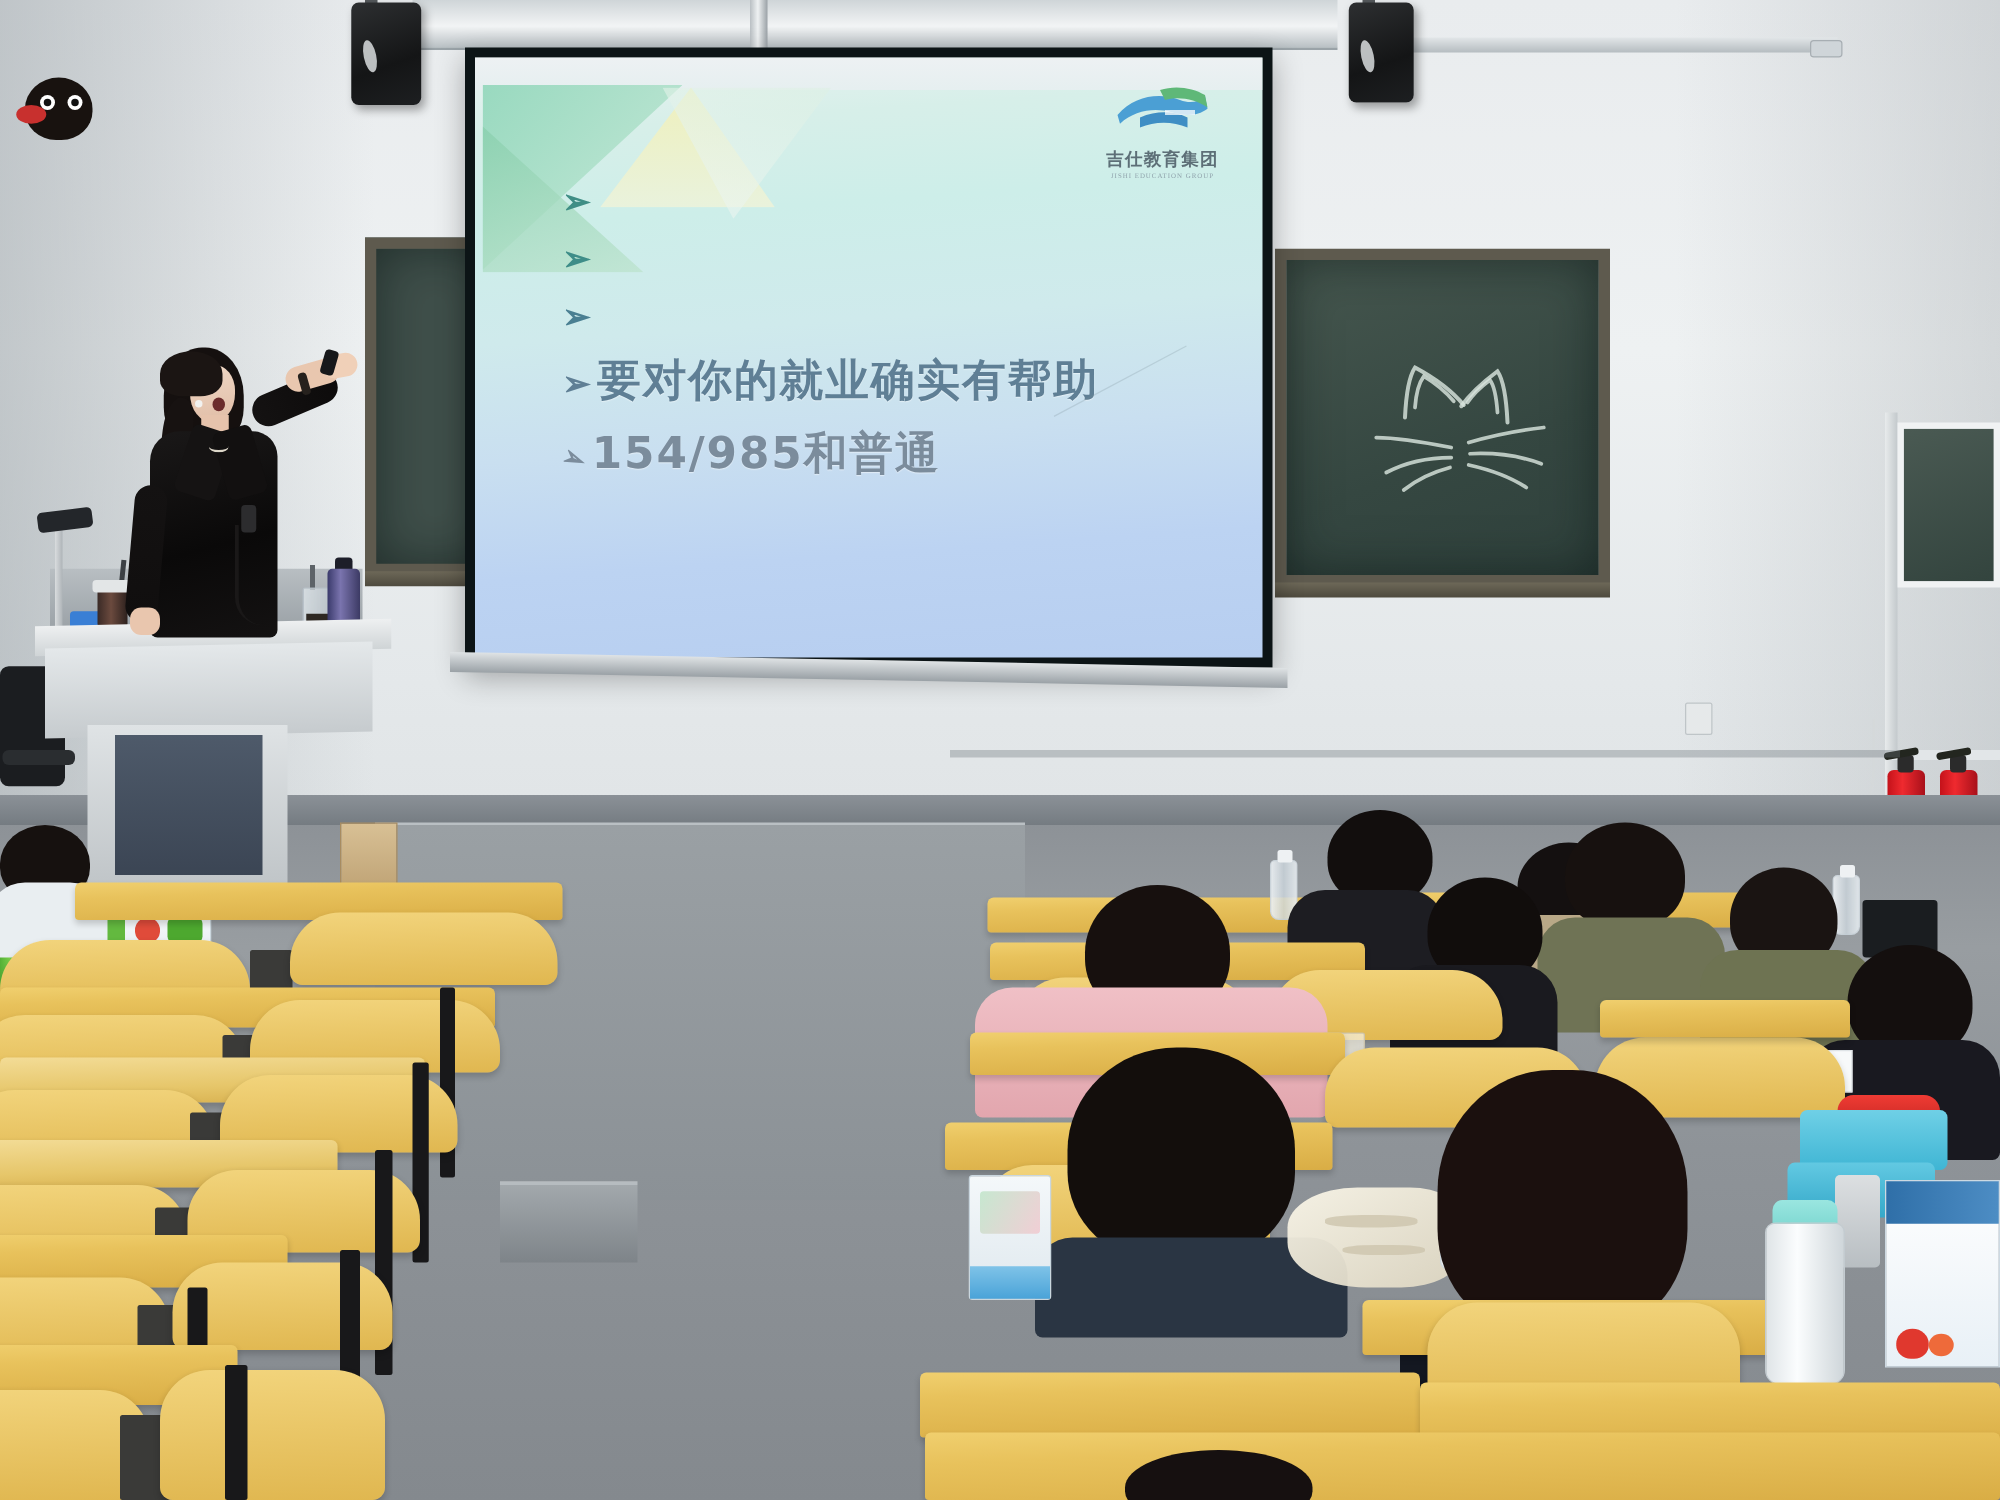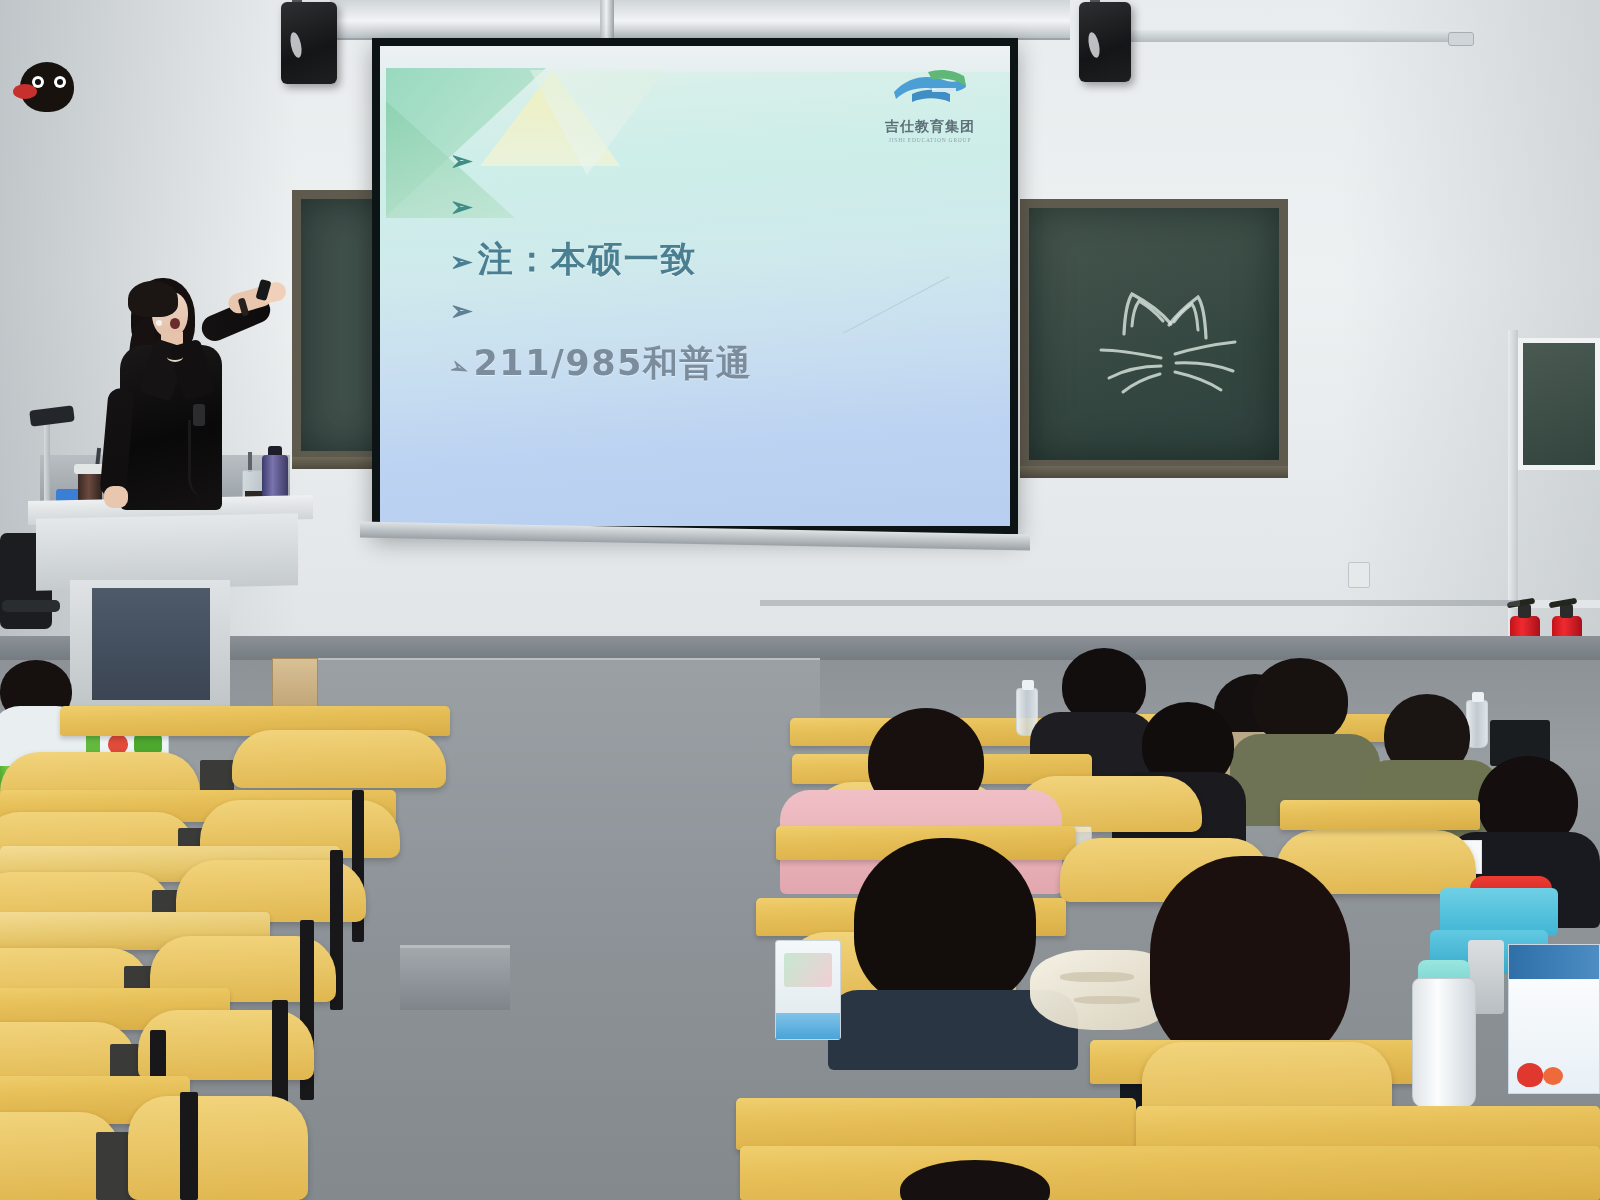--- a/index.html
+++ b/index.html
@@ -659,28 +659,28 @@
 
       <div class="bullets">
         <div class="bullet b1">
           <span class="arrow">➢</span>
         </div>
         <div class="bullet b2">
           <span class="arrow">➢</span>
         </div>
         <div class="bullet b3">
           <span class="arrow">➢</span>
-          <span class="btxt">注：本硕一致</span>
         </div>
         <div class="bullet b4">
           <span class="arrow">➢</span>
+          <span class="btxt">要对你的就业确实有帮助</span>
         </div>
         <div class="bullet b5">
           <span class="arrow">➢</span>
-          <span class="btxt">211/985和普通</span>
+          <span class="btxt">154/985和普通</span>
         </div>
       </div>
       <div class="slide-smudge"></div>
     </div>
   </div>
   <div class="screen-bottom-bar"></div>
 
   <div class="outlet"></div>
   <div class="wall-cord"></div>
   <div class="mb-leg"></div>

